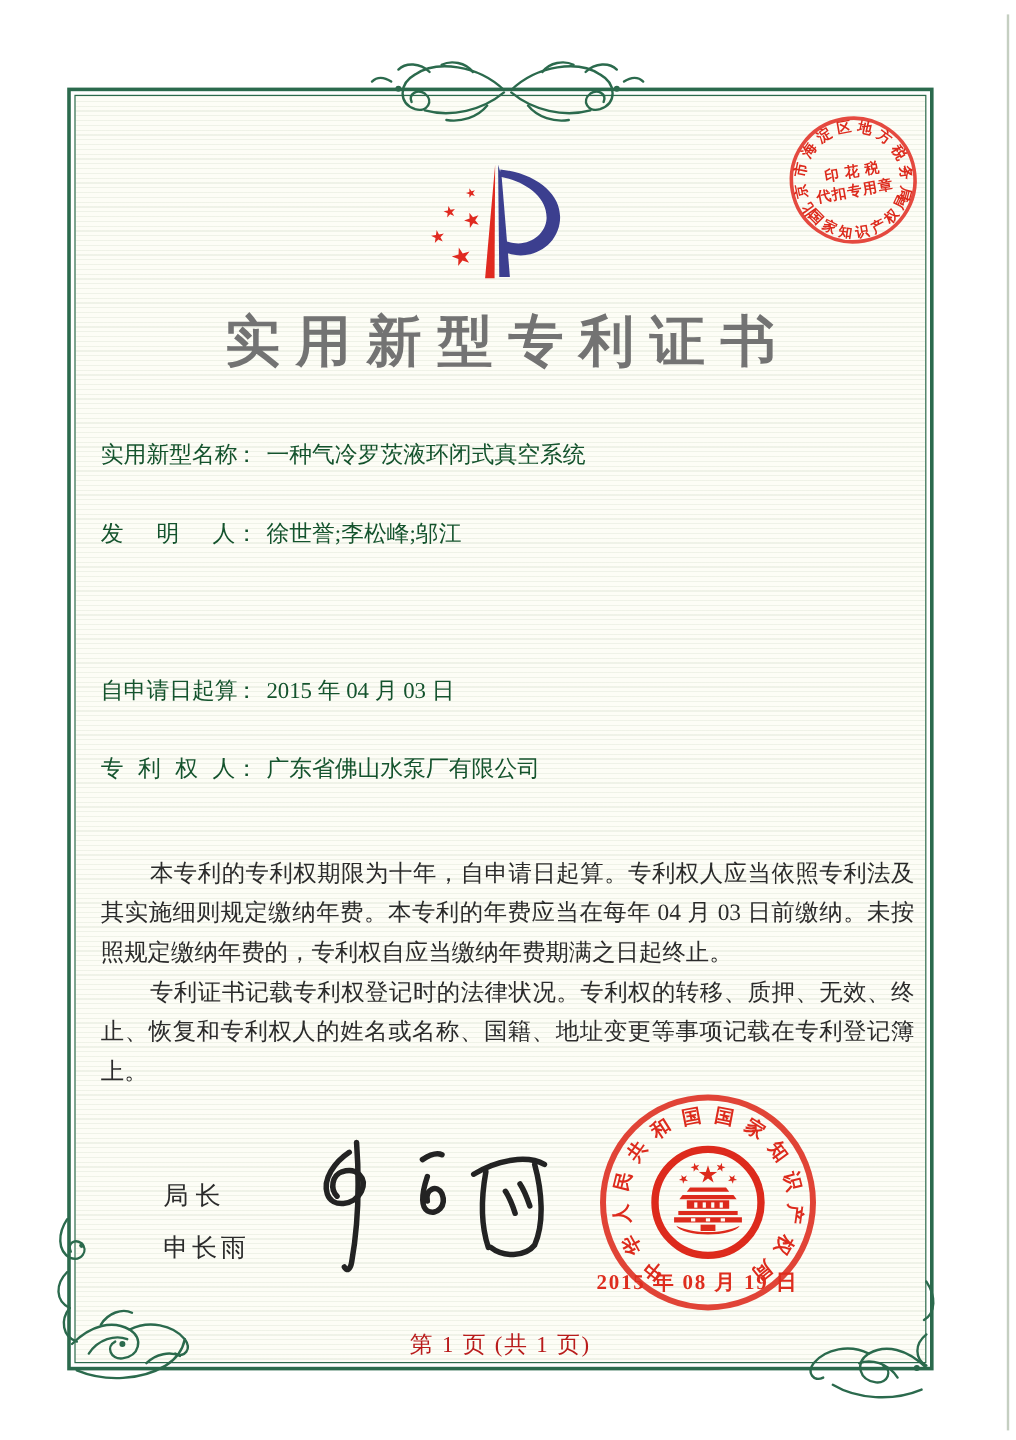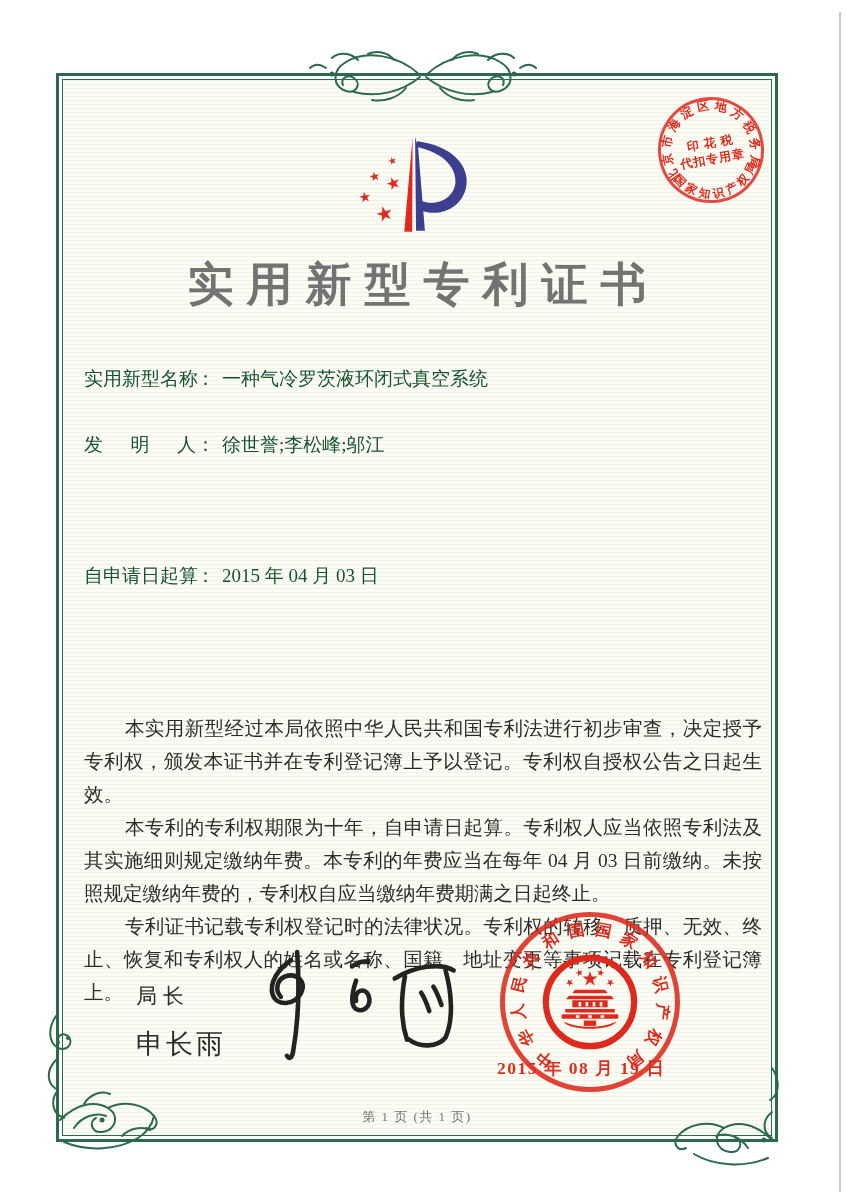--- a/index.html
+++ b/index.html
@@ -36,24 +36,24 @@
   
   .field{position:absolute;left:84px;font-size:19px;color:#14532d;white-space:nowrap;}
   .field .lbl{display:inline-block;width:112px;text-align:justify;text-align-last:justify;}
   .field .val{margin-left:7px;}
   
   .paras{position:absolute;left:84px;top:712px;width:678px;font-size:19.5px;line-height:33px;
         text-align:justify;color:#2b2b2b;}
   .paras p{margin:0;text-indent:2.1em;}
   
   .director-title{position:absolute;left:136px;top:982px;font-size:21px;letter-spacing:6px;color:#2b2b2b;}
-  .director-name{position:absolute;left:136px;top:1026px;font-size:27px;letter-spacing:3px;color:#2b2b2b;}
+  .director-name{position:absolute;left:136px;top:1026px;font-size:21px;letter-spacing:3px;color:#2b2b2b;}
   .signature{position:absolute;left:238px;top:946px;width:224px;height:122px;}
   .page-footer{position:absolute;left:56px;top:1108px;width:722px;text-align:center;
-        font-size:13px;letter-spacing:1.5px;color:#737373;font-family:Liberation Serif, serif;}
+        font-size:19px;letter-spacing:1.5px;color:#b91c1c;font-family:Liberation Serif, serif;}
 </style>
 </head>
 <body>
 
 <div id="page">
 
   <div class="frame">
     <div class="frame-inner"></div>
   </div>
 
@@ -148,23 +148,25 @@
 
   <div class="field" style="top:366px">
     <span class="lbl">实用新型名称</span><span>：</span><span class="val">一种气冷罗茨液环闭式真空系统</span>
   </div>
   <div class="field" style="top:432px">
     <span class="lbl">发明人</span><span>：</span><span class="val">徐世誉;李松峰;邬江</span>
   </div>
   <div class="field" style="top:563px">
     <span class="lbl">自申请日起算</span><span>：</span><span class="val">2015 年 04 月 03 日</span>
   </div>
+  <div class="field" style="top:628px">
+    <span class="lbl">专利权人</span><span>：</span><span class="val">广东省佛山水泵厂有限公司</span>
+  </div>
 
   <div class="paras">
-    <p>本实用新型经过本局依照中华人民共和国专利法进行初步审查，决定授予专利权，颁发本证书并在专利登记簿上予以登记。专利权自授权公告之日起生效。</p>
     <p>本专利的专利权期限为十年，自申请日起算。专利权人应当依照专利法及其实施细则规定缴纳年费。本专利的年费应当在每年 04 月 03 日前缴纳。未按照规定缴纳年费的，专利权自应当缴纳年费期满之日起终止。</p>
     <p>专利证书记载专利权登记时的法律状况。专利权的转移、质押、无效、终止、恢复和专利权人的姓名或名称、国籍、地址变更等事项记载在专利登记簿上。</p>
   </div>
 
   <div class="director-title">局长</div>
   <div class="director-name">申长雨</div>
 
   <svg class="signature" viewBox="0 0 220 120">
     <g fill="none" stroke="#232323" stroke-width="4.5" stroke-linecap="round">
       <path d="M52,14 C40,22 30,36 34,48 C38,60 56,58 62,46 C67,35 58,26 46,30 C38,33 36,44 42,50"></path>

